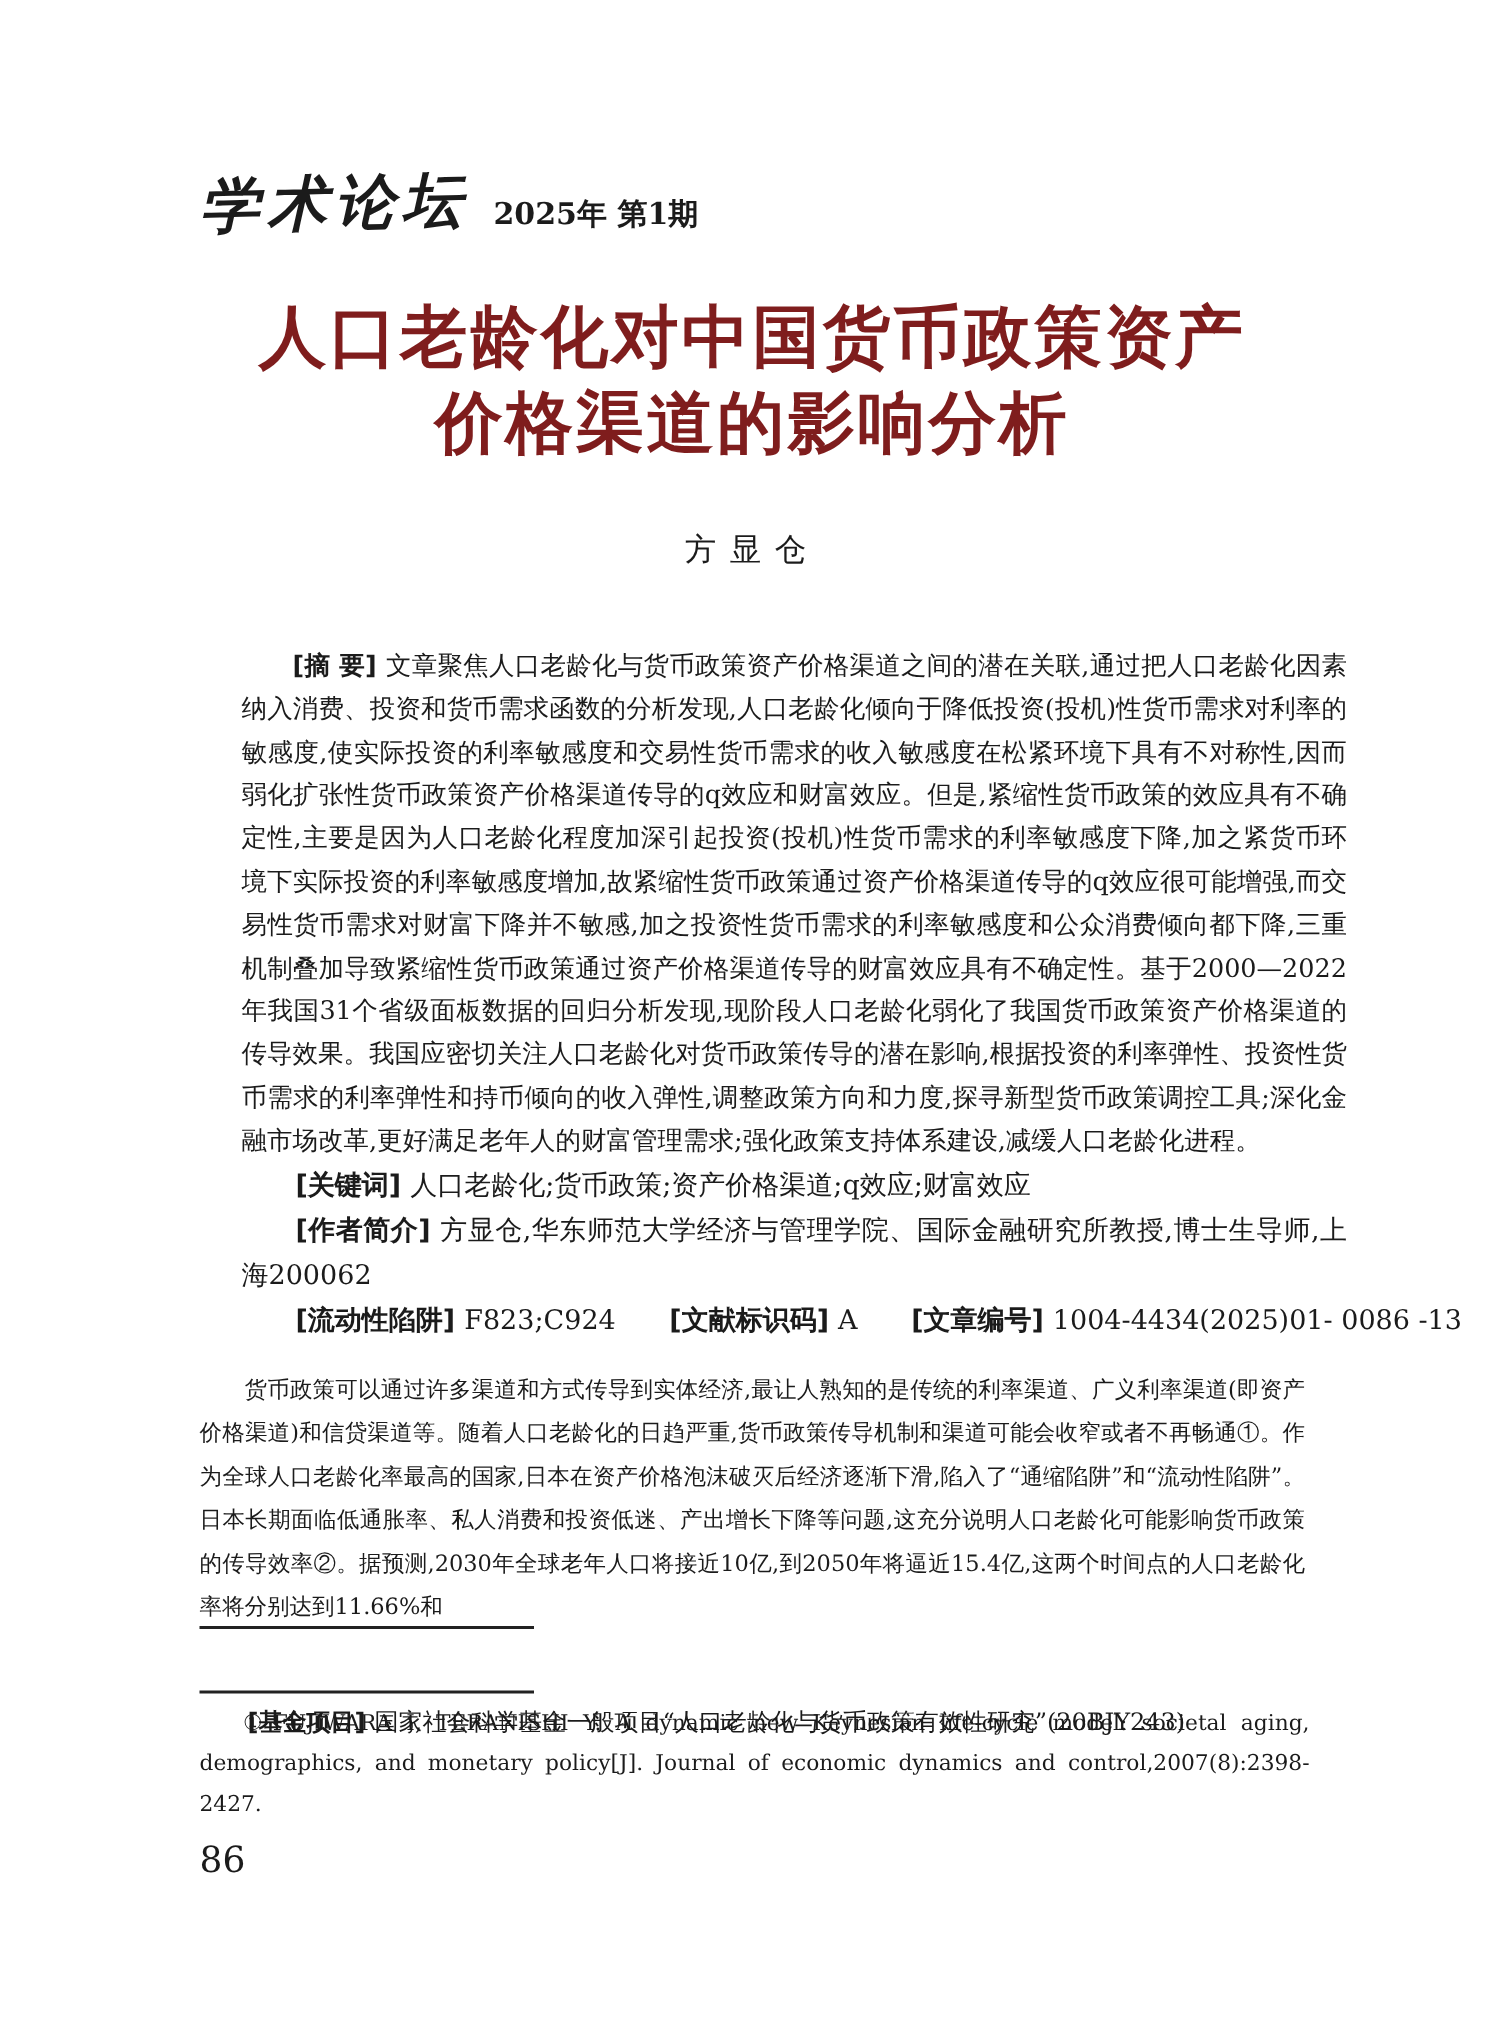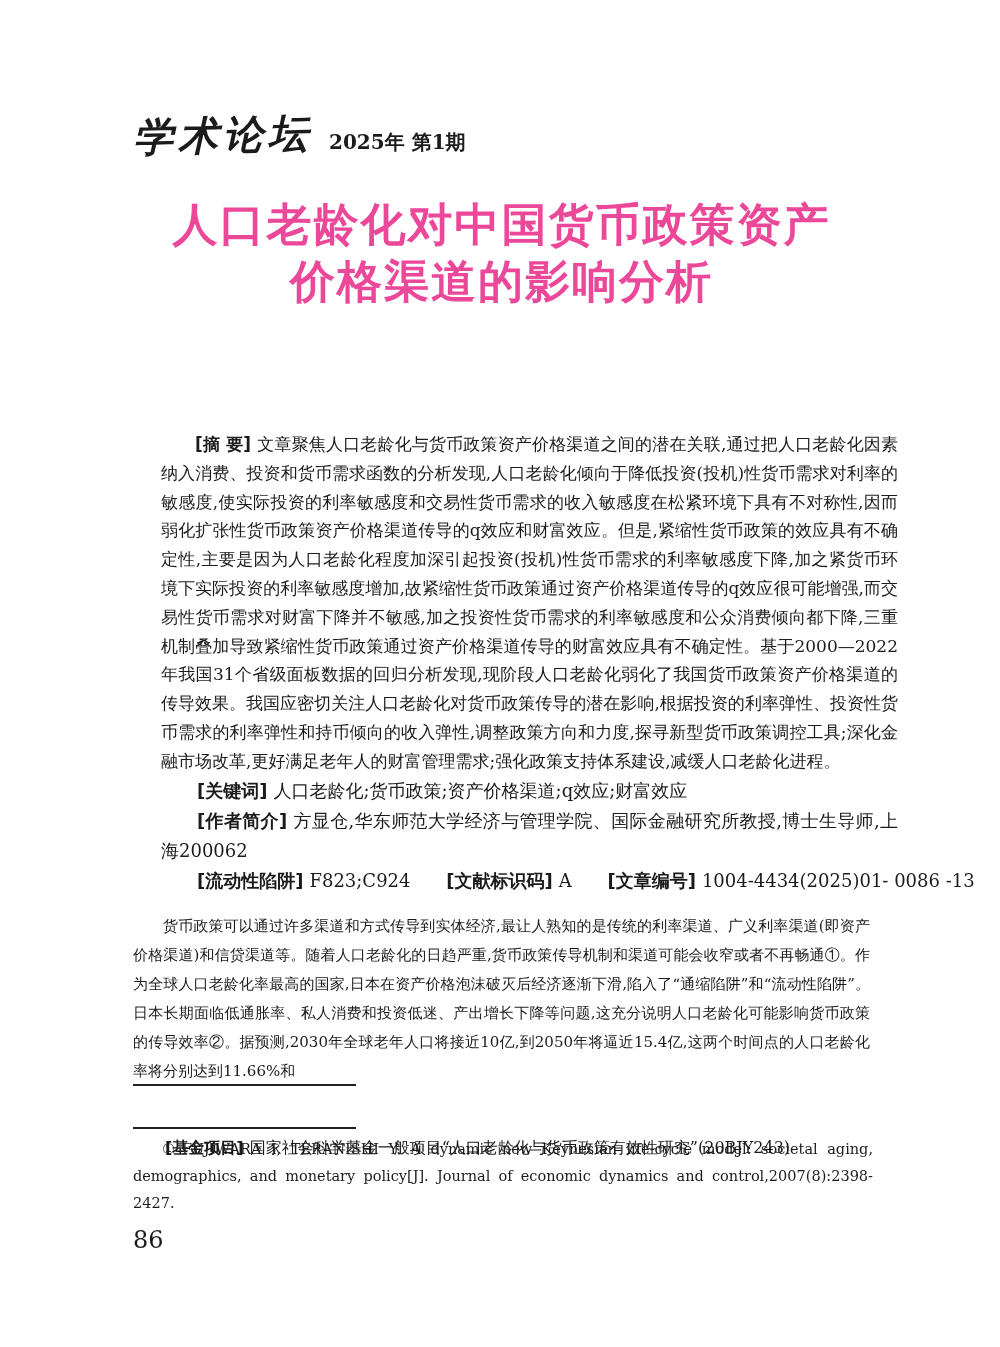--- a/index.html
+++ b/index.html
@@ -29,21 +29,21 @@
     font-size:20px;font-weight:700;
     font-family:"DejaVu Serif", serif;
   }
 
   
   .article-title{
     position:absolute;left:133px;top:196px;width:737px;
     margin:0;text-align:center;
     font-family:"DejaVu Sans", sans-serif;
     font-size:45px;font-weight:700;line-height:57px;letter-spacing:2px;
-    color:#ec4899;
+    color:#7f1d1d;
   }
   .article-title .tl{display:block;}
   .author-name{
     position:absolute;left:133px;top:352px;width:737px;
     text-align:center;font-size:21px;letter-spacing:9px;
   }
 
   
   .front-matter{
     position:absolute;left:133px;top:430px;width:737px;margin-left:28px;
@@ -112,20 +112,21 @@
   <div class="journal-header">
     <span class="journal-logo">学术论坛</span>
     <span class="journal-issue">2025年 第1期</span>
   </div>
 
   <h1 class="article-title">
     <span class="tl">人口老龄化对中国货币政策资产</span>
     <span class="tl">价格渠道的影响分析</span>
   </h1>
 
+  <div class="author-name">方显仓</div>
 
   <section class="front-matter">
     <p class="abstract">
       <span class="label">[摘 要]</span><span>文章聚焦人口老龄化与货币政策资产价格渠道之间的潜在关联,通过把人口老龄化因素纳入消费、投资和货币需求函数的分析发现,人口老龄化倾向于降低投资(投机)性货币需求对利率的敏感度,使实际投资的利率敏感度和交易性货币需求的收入敏感度在松紧环境下具有不对称性,因而弱化扩张性货币政策资产价格渠道传导的q效应和财富效应。但是,紧缩性货币政策的效应具有不确定性,主要是因为人口老龄化程度加深引起投资(投机)性货币需求的利率敏感度下降,加之紧货币环境下实际投资的利率敏感度增加,故紧缩性货币政策通过资产价格渠道传导的q效应很可能增强,而交易性货币需求对财富下降并不敏感,加之投资性货币需求的利率敏感度和公众消费倾向都下降,三重机制叠加导致紧缩性货币政策通过资产价格渠道传导的财富效应具有不确定性。基于2000—2022年我国31个省级面板数据的回归分析发现,现阶段人口老龄化弱化了我国货币政策资产价格渠道的传导效果。我国应密切关注人口老龄化对货币政策传导的潜在影响,根据投资的利率弹性、投资性货币需求的利率弹性和持币倾向的收入弹性,调整政策方向和力度,探寻新型货币政策调控工具;深化金融市场改革,更好满足老年人的财富管理需求;强化政策支持体系建设,减缓人口老龄化进程。</span>
     </p>
     <p class="meta-line">
       <span class="label">[关键词]</span><span>人口老龄化;货币政策;资产价格渠道;q效应;财富效应</span>
     </p>
     <p class="meta-line">
       <span class="label">[作者简介]</span><span>方显仓,华东师范大学经济与管理学院、国际金融研究所教授,博士生导师,上海200062</span>

